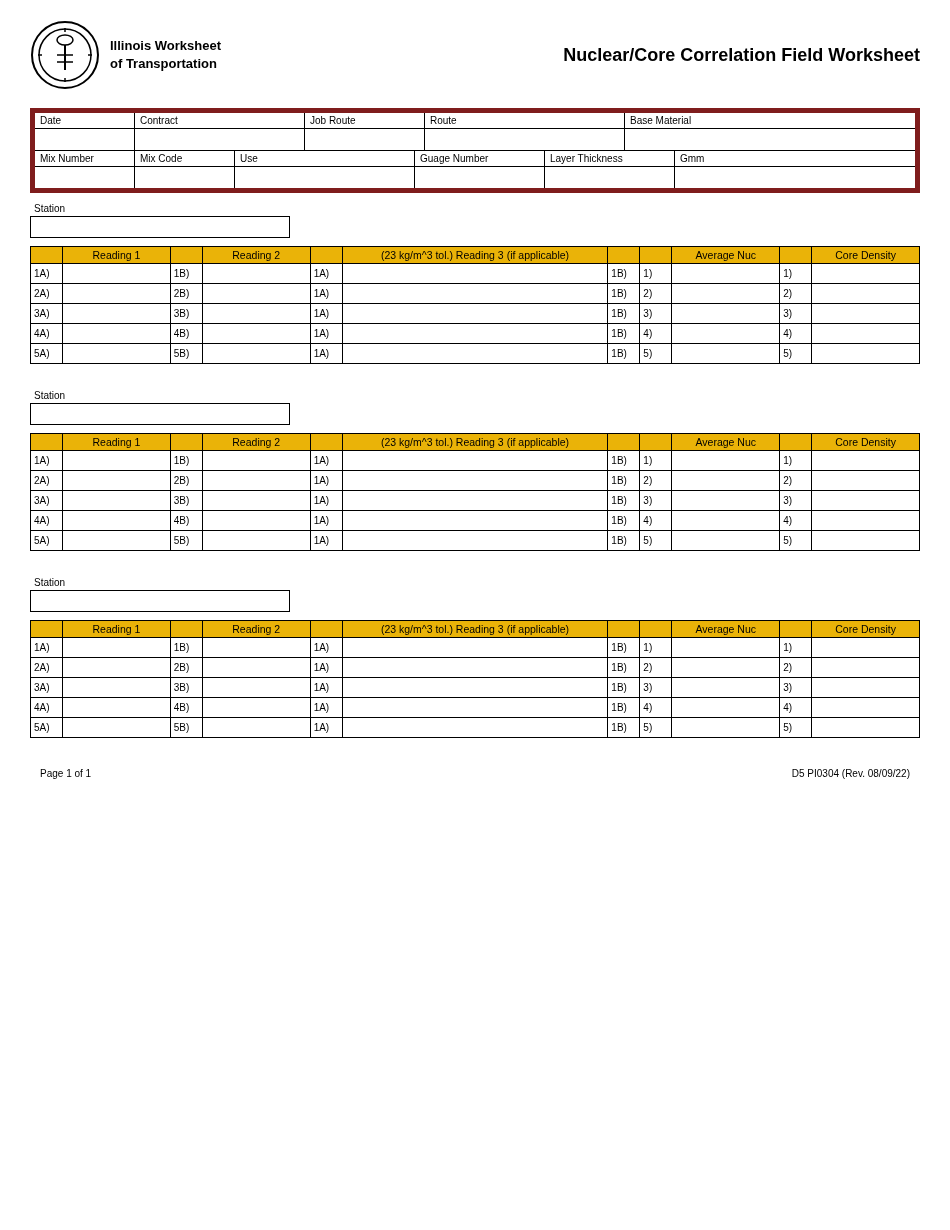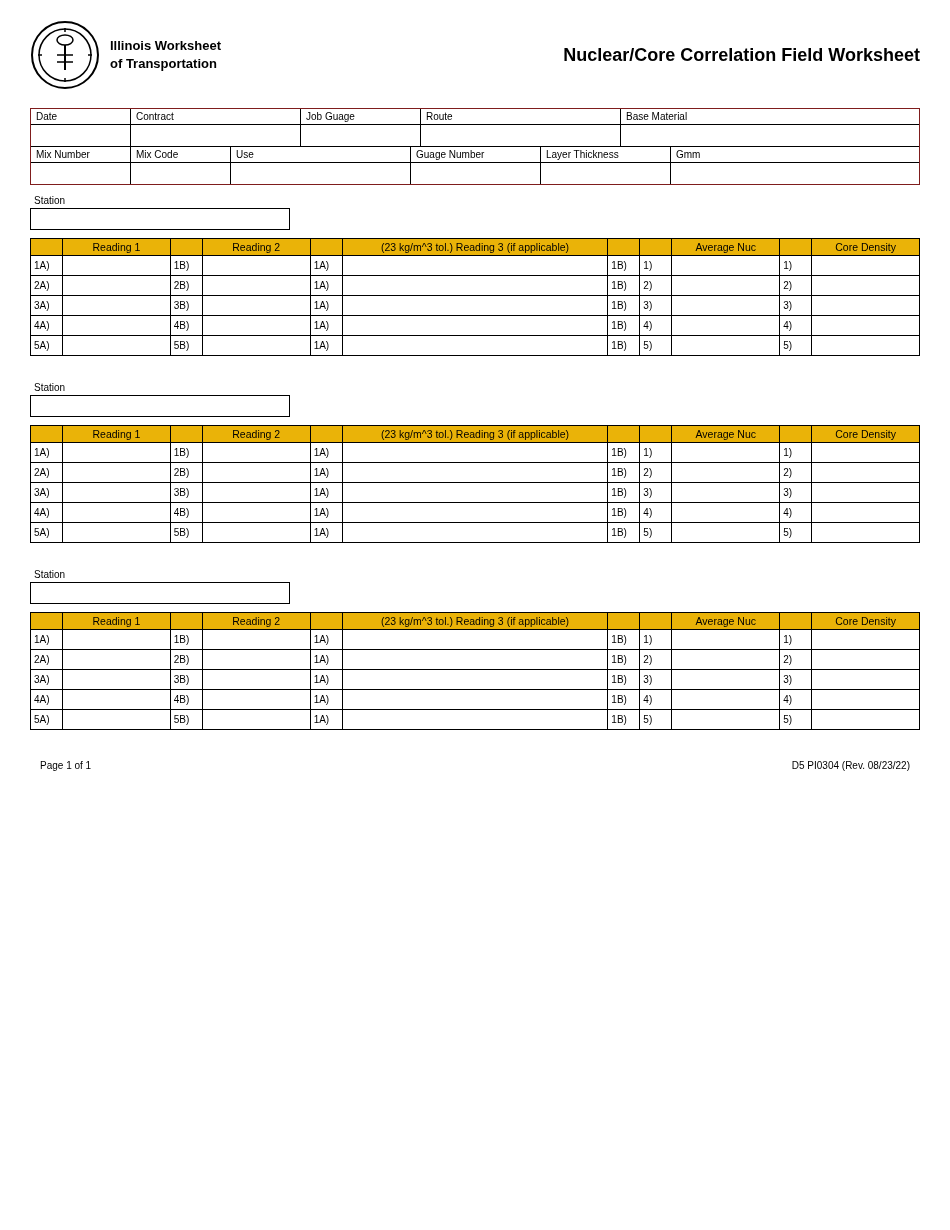--- a/index.html
+++ b/index.html
@@ -66,21 +66,21 @@
       min-width: 80px;
     }
     .footer {
       display: flex;
       justify-content: space-between;
       margin-top: 30px;
       padding: 0 10px;
       font-size: 10px;
     }
     .top-form {
-      border: 1px solid #7f1d1d;
+      border: 5px solid #7f1d1d;
       margin-bottom: 8px;
     }
     .top-row {
       display: flex;
       border-bottom: 1px solid #000;
     }
     .top-row:last-child {
       border-bottom: none;
     }
     .top-cell {
@@ -152,21 +152,21 @@
   <div class="top-row">
     <div class="top-cell" style="width:100px;">
       <span class="lbl">Date</span>
       <div class="inp"></div>
     </div>
     <div class="top-cell" style="width:170px;">
       <span class="lbl">Contract</span>
       <div class="inp"></div>
     </div>
     <div class="top-cell" style="width:120px;">
-      <span class="lbl">Job Guage</span>
+      <span class="lbl">Job Route</span>
       <div class="inp"></div>
     </div>
     <div class="top-cell" style="width:200px;">
       <span class="lbl">Route</span>
       <div class="inp"></div>
     </div>
     <div class="top-cell">
       <span class="lbl">Base Material</span>
       <div class="inp"></div>
     </div>
@@ -482,14 +482,14 @@
       <td class="label-cell">5)</td>
       <td class="reading-cell"></td>
     </tr>
         </tbody>
     </table>
   </div>
 </div>
 
 <div class="footer">
   <span>Page 1 of 1</span>
-  <span>D5 PI0304 (Rev. 08/23/22)</span>
+  <span>D5 PI0304 (Rev. 08/09/22)</span>
 </div>
 
 </body></html>

